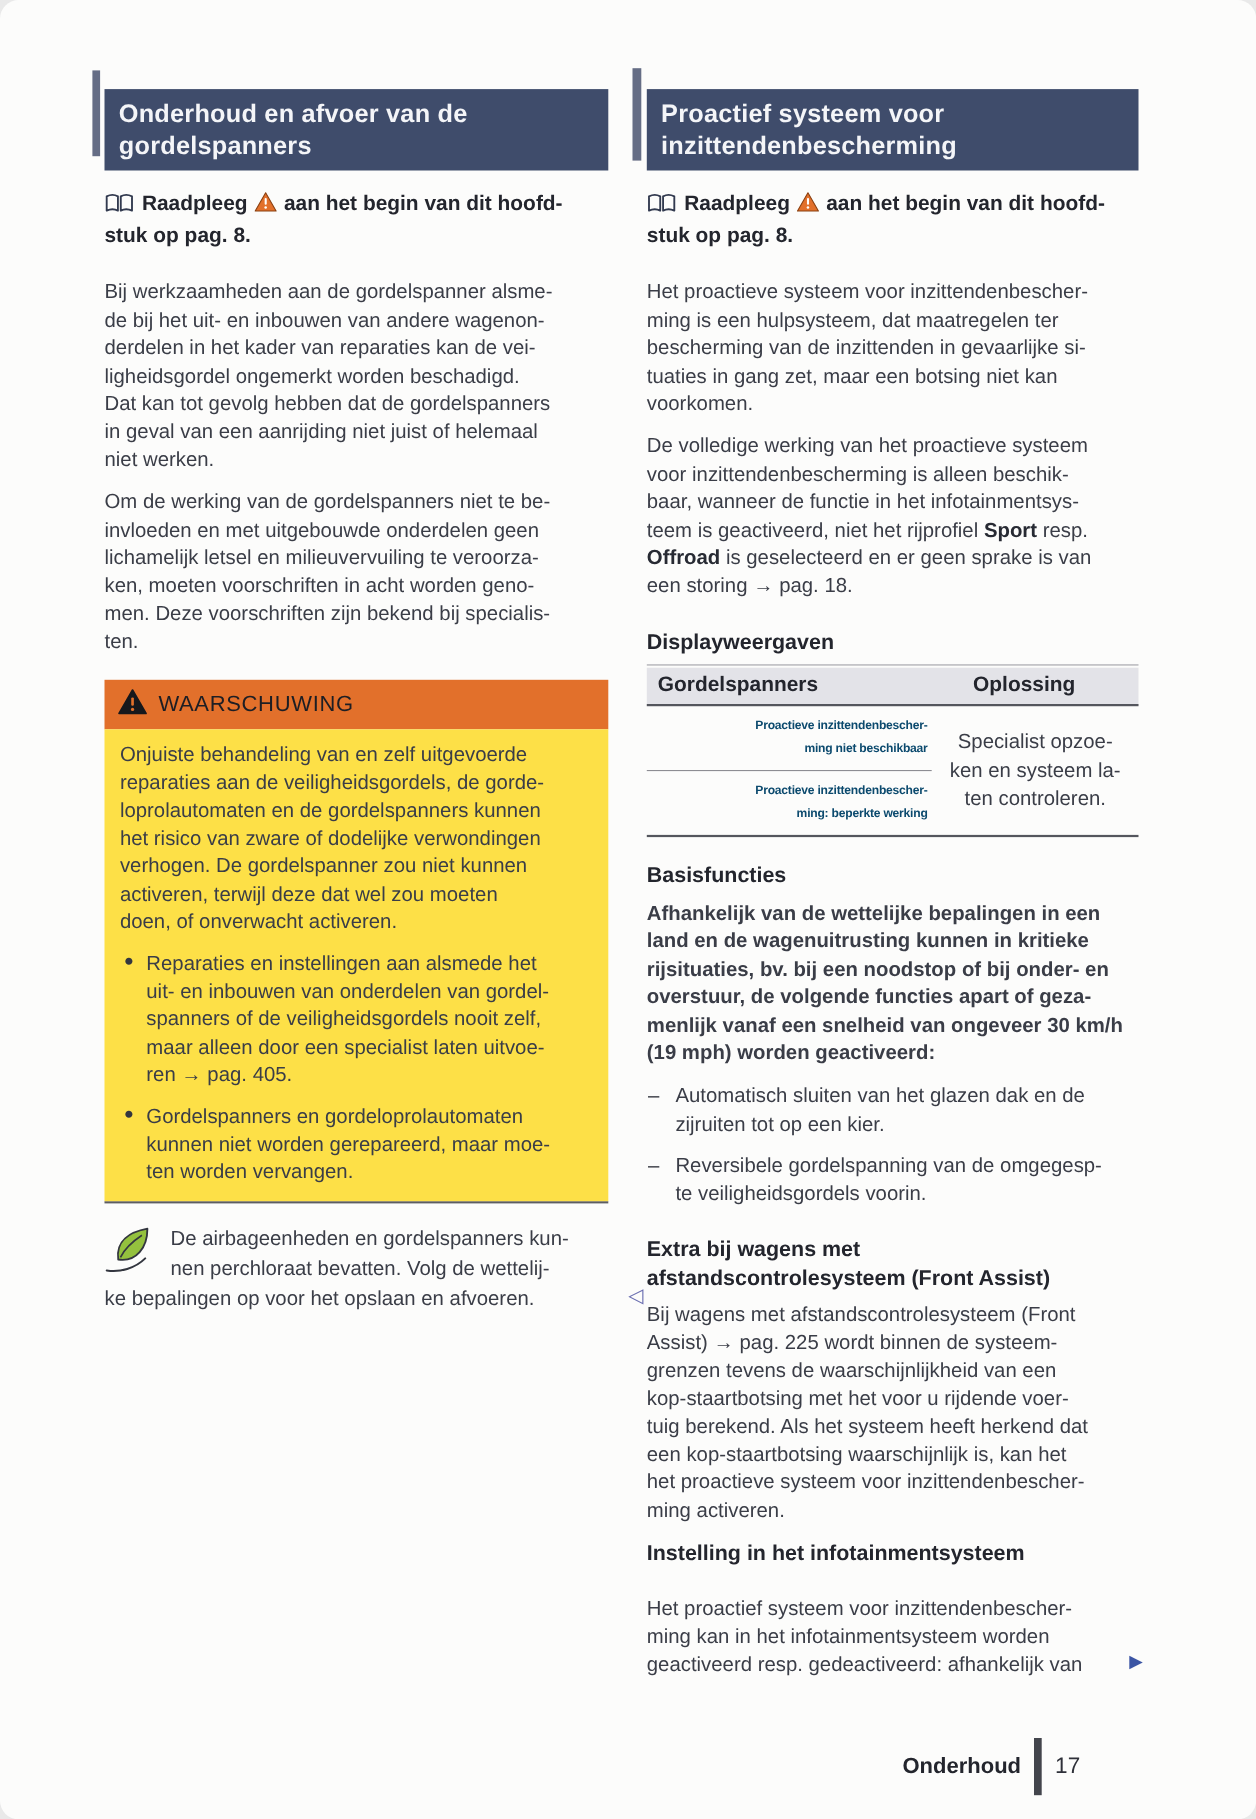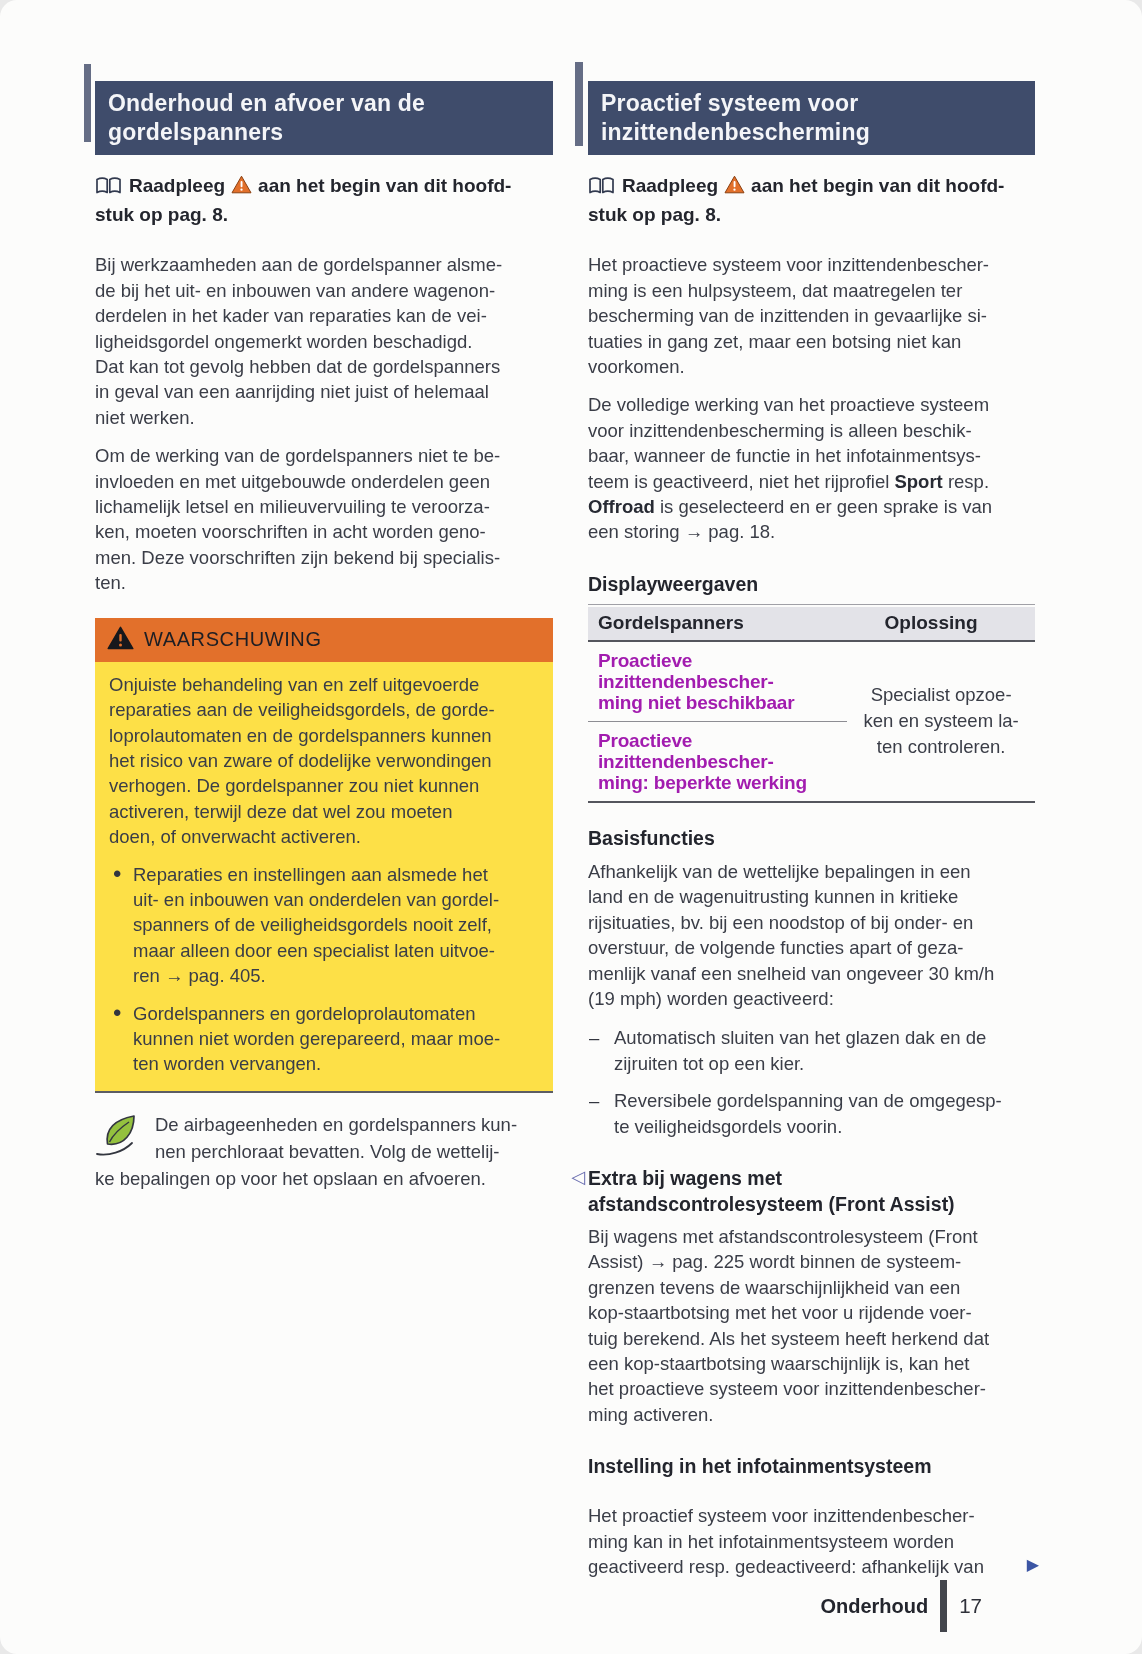--- a/index.html
+++ b/index.html
@@ -78,22 +78,22 @@
   .dtable { margin-top:7px; border-top:1.5px solid #a0a0a6; }
   .dt-head {
     display:flex; background:#e3e3e8; border-bottom:2.5px solid #54565d;
     padding:5px 10px 6px 10px; margin-top:2px;
   }
   .dt-h1 { flex:0 0 56%; font-weight:bold; font-size:19px; color:#23252d; }
   .dt-h2 { flex:1; font-weight:bold; font-size:19px; color:#23252d; text-align:center; }
   .dt-body { display:flex; border-bottom:2.5px solid #54565d; }
   .dt-rows { flex:0 0 58%; }
   .dt-cell {
-    padding:8px 4px 8px 10px; font-weight:bold; font-size:19px;
-    line-height:21px; letter-spacing:-0.2px; white-space:pre-line; color:#a21caf;
+    padding:8px 4px 8px 10px; font-weight:bold; font-size:11px;
+    line-height:21px; letter-spacing:-0.2px; white-space:pre-line; color:#0c4a6e;text-align:right;
   }
   .dt-cell + .dt-cell { border-top:1.5px solid #8d8d93; }
   .dt-solution {
     flex:1; display:flex; align-items:center; justify-content:center;
     text-align:center; font-size:18.5px; line-height:26px;
     white-space:pre-line; padding:6px 0;
   }
 
   .dash-list { list-style:none; margin:14px 0 0 0; padding:0; }
   .dash-list li {
@@ -235,21 +235,21 @@
           <div class="dt-cell">Proactieve inzittendenbescher-
 ming: beperkte werking</div>
         </div>
         <div class="dt-solution">Specialist opzoe-
 ken en systeem la-
 ten controleren.</div>
       </div>
     </div>
 
     <h2 class="sub-heading">Basisfuncties</h2>
-    <p class="body-text" style="margin-top:8px;">Afhankelijk van de wettelijke bepalingen in een
+    <p class="body-text" style="margin-top:8px;font-weight:bold;">Afhankelijk van de wettelijke bepalingen in een
 land en de wagenuitrusting kunnen in kritieke
 rijsituaties, bv. bij een noodstop of bij onder- en
 overstuur, de volgende functies apart of geza-
 menlijk vanaf een snelheid van ongeveer 30 km/h
 (19 mph) worden geactiveerd:</p>
 
     <ul class="dash-list">
       <li>Automatisch sluiten van het glazen dak en de
 zijruiten tot op een kier.</li>
       <li>Reversibele gordelspanning van de omgegesp-
@@ -260,21 +260,21 @@
 afstandscontrolesysteem (Front Assist)</h2>
     <p class="body-text" style="margin-top:7px;">Bij wagens met afstandscontrolesysteem (Front
 Assist) → pag. 225 wordt binnen de systeem-
 grenzen tevens de waarschijnlijkheid van een
 kop-staartbotsing met het voor u rijdende voer-
 tuig berekend. Als het systeem heeft herkend dat
 een kop-staartbotsing waarschijnlijk is, kan het
 het proactieve systeem voor inzittendenbescher-
 ming activeren.</p>
 
-    <h2 class="sub-heading" style="margin-top:26px;">Instelling in het infotainmentsysteem</h2>
+    <h2 class="sub-heading" style="margin-top:14px;">Instelling in het infotainmentsysteem</h2>
     <p class="body-text rel" style="margin-top:24px;"><span class="pre">Het proactief systeem voor inzittendenbescher-
 ming kan in het infotainmentsysteem worden
 geactiveerd resp. gedeactiveerd: afhankelijk van</span><span class="marker-right">▶</span></p>
 
   </div>
 
   <div class="footer">
     <span class="footer-section">Onderhoud</span>
     <span class="footer-bar"></span>
     <span class="footer-page">17</span>

